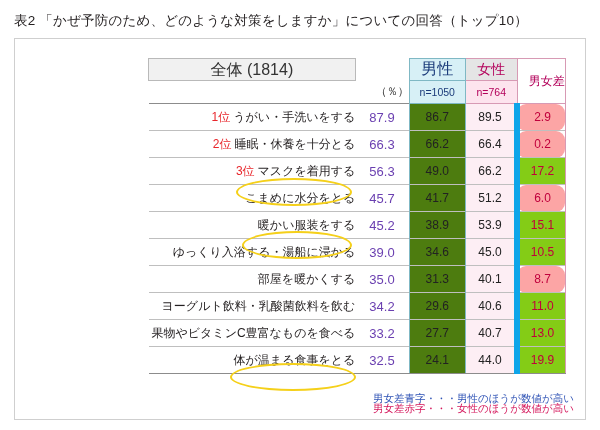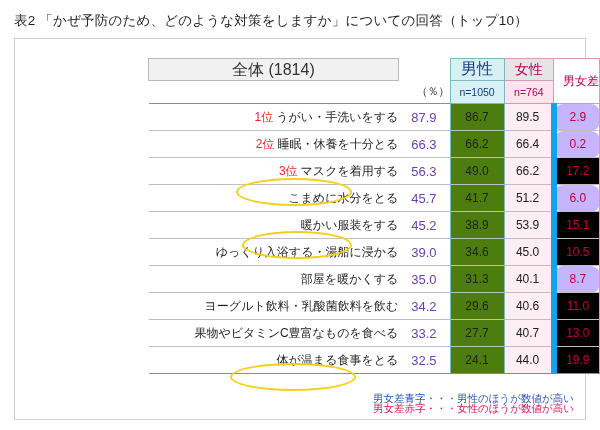--- a/index.html
+++ b/index.html
@@ -115,21 +115,20 @@
   td.label{
     text-align:right;
     padding-right:8px;
     font-size:12px;
     white-space:nowrap;
     position:relative;
   }
   td.label .rank{
     color:#e8262b;
     margin-right:3px;
-    margin-left:43px;
   }
   td.total{
     text-align:center;
     color:#6a3fb0;
     font-size:13px;
   }
   td.m{
     text-align:center;
     background:#4d7c0f;
     border-left:1px solid #7fb8c4;
@@ -140,27 +139,27 @@
   td.f{
     text-align:center;
     background:#fdeef4;
     border-left:1px solid #d79ab4;
     border-right:6px solid #0ea5e9;
     font-size:12px;
     color:#222;
   }
   td.d{
     text-align:center;
-    background:#000000;
+    background:#84cc16;
     border-left:1px solid #d79ab4;
     border-right:1px solid #d79ab4;
     font-size:12px;
     color:#c0003c;
   }
-  td.d.light{background:#c4b5fd;border-radius:9px;}
+  td.d.light{background:#fca5a5;border-radius:9px;}
 
   
   .oval{
     position:absolute;
     border:2px solid #f5d01a;
     border-radius:50%;
     pointer-events:none;
   }
   
   .note{

